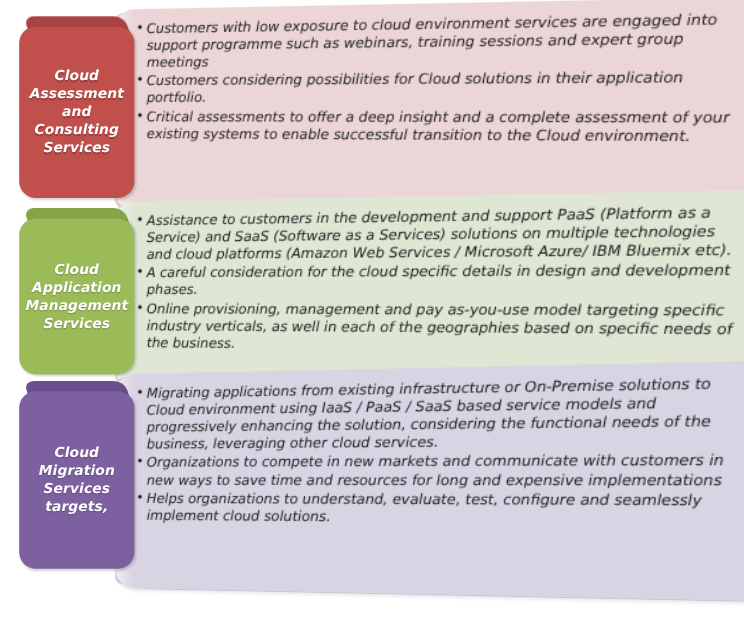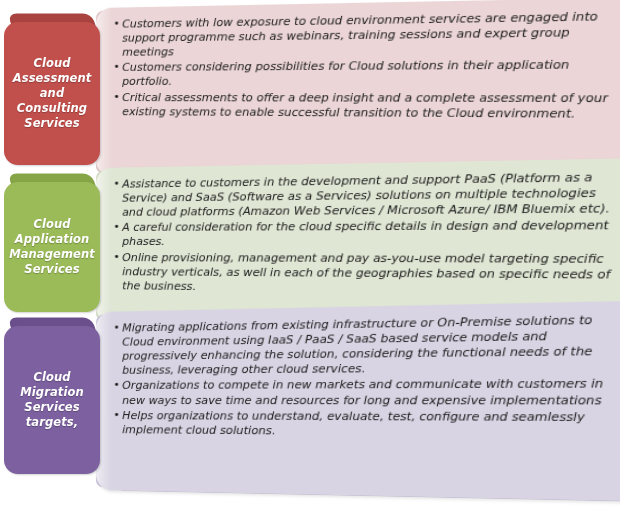--- a/index.html
+++ b/index.html
@@ -25,21 +25,21 @@
   
   .row {
     position: absolute;
     left: 0;
     width: 620px;
   }
 
   
   .label-wrap {
     position: absolute;
-    left: 4px;
+    left: 16px;
     width: 96px;
   }
   .label-lid {
     position: absolute;
     left: 8px;
     top: -11px;
     width: 84px;
     height: 16px;
     border-radius: 9px 9px 2px 2px;
     transform: skewX(18deg) scaleY(0.85);

